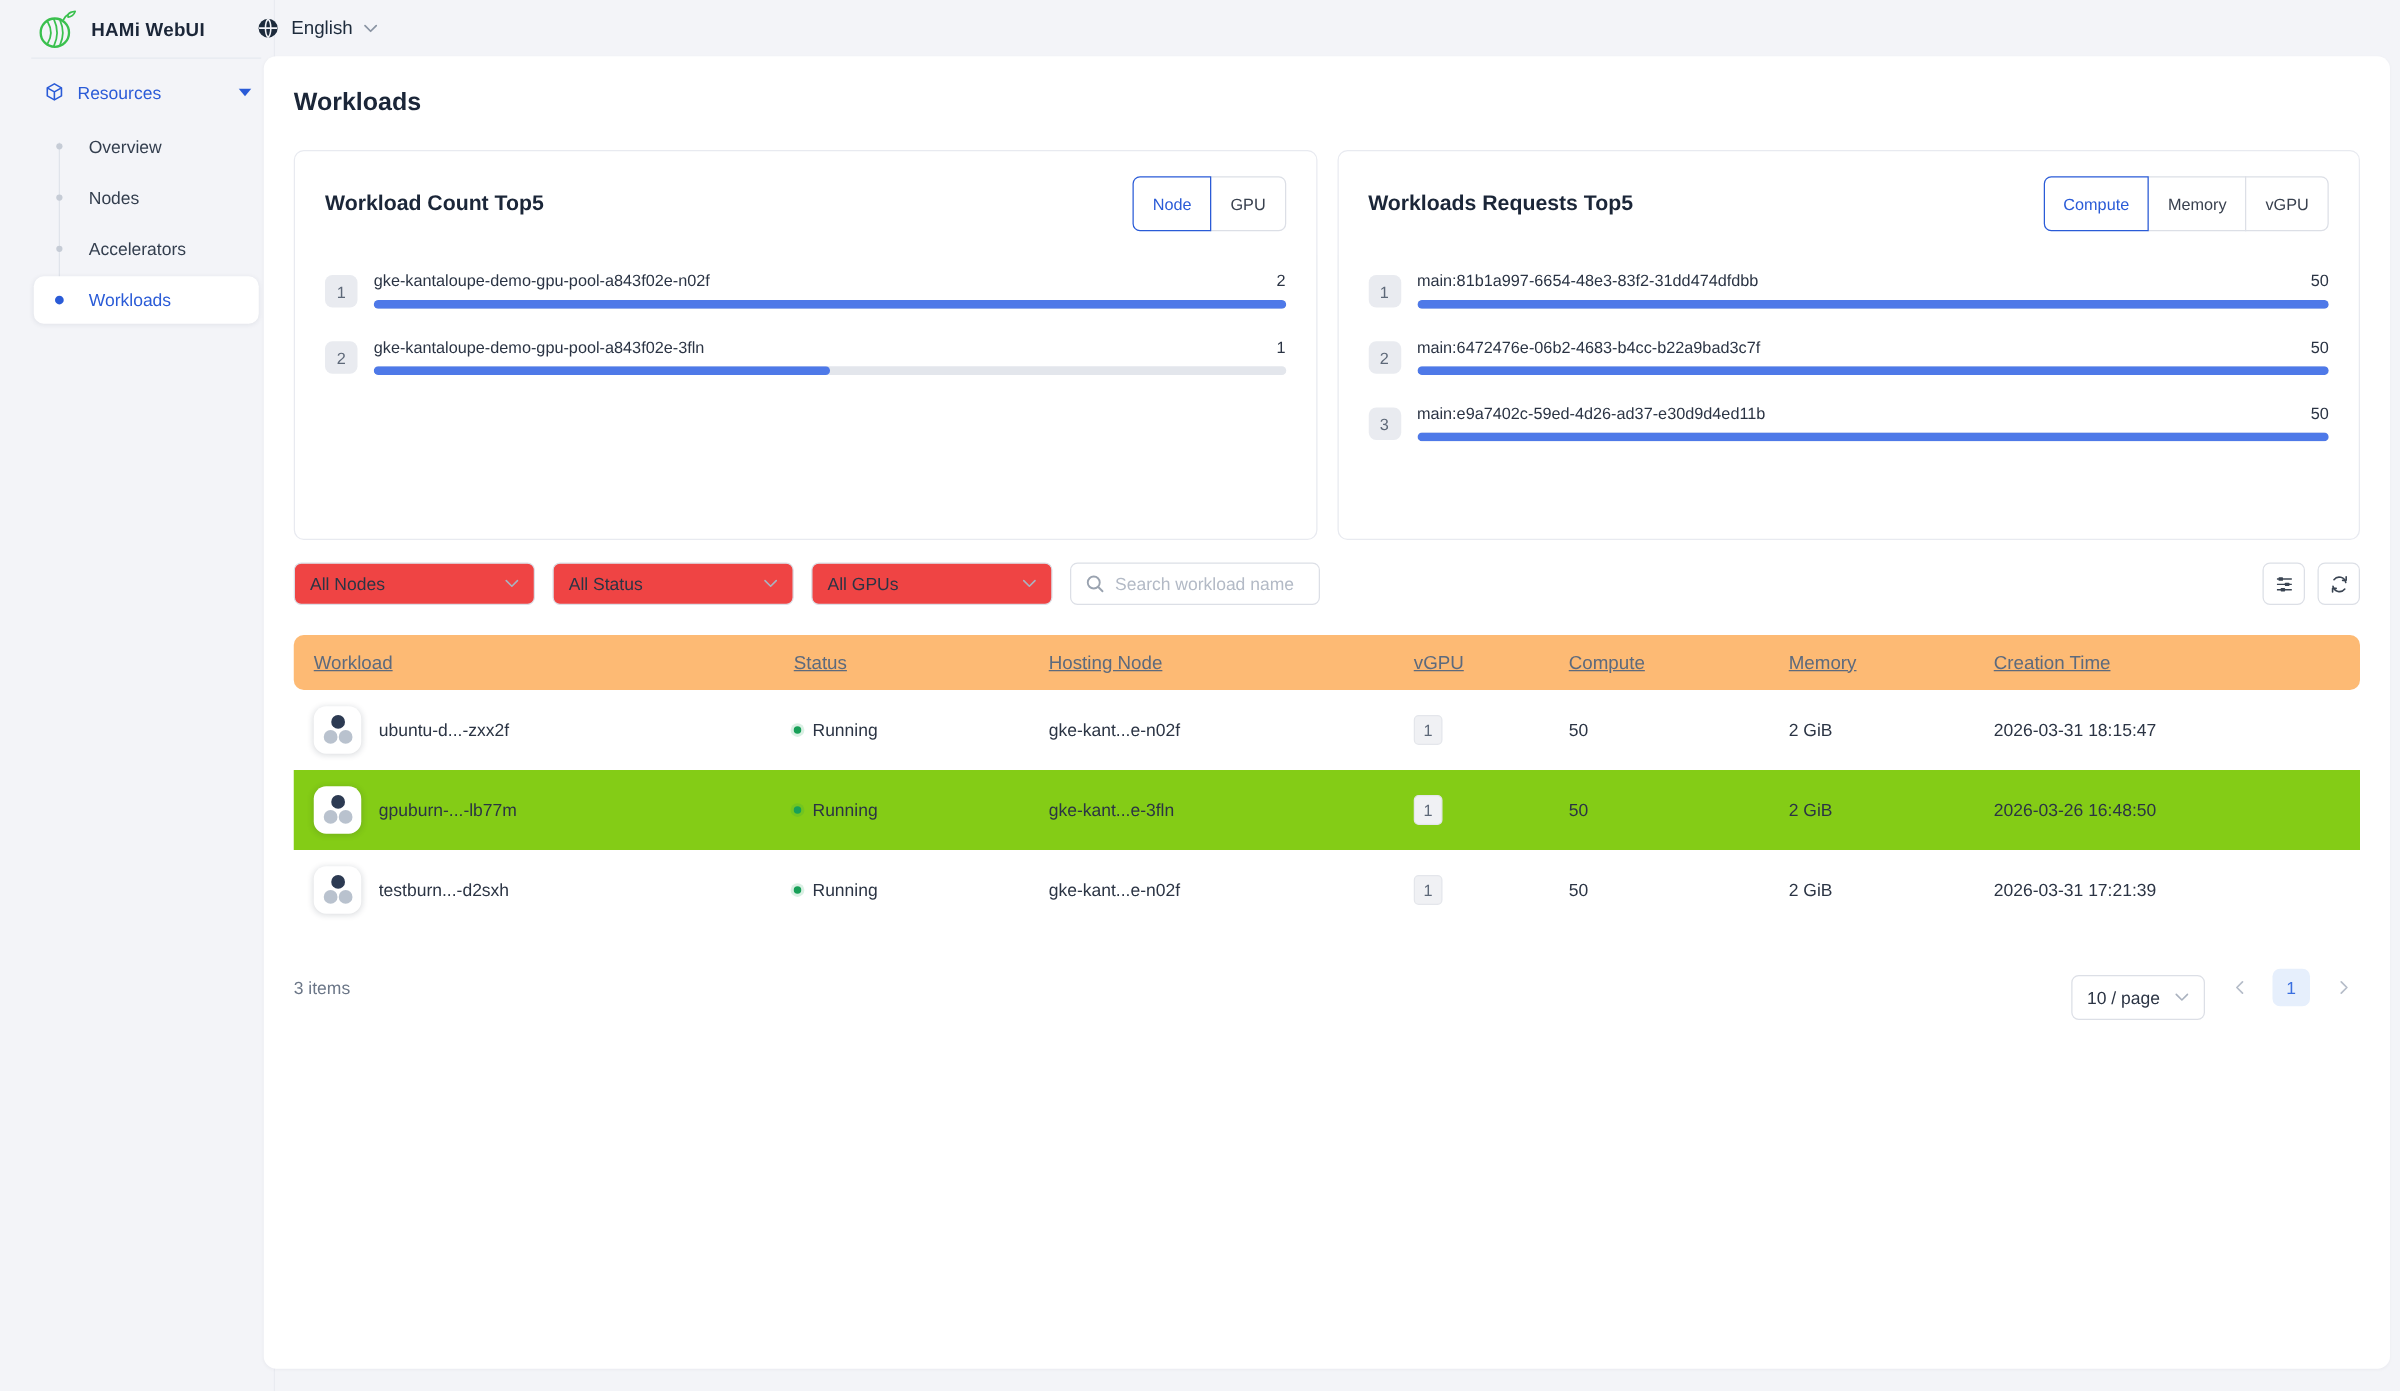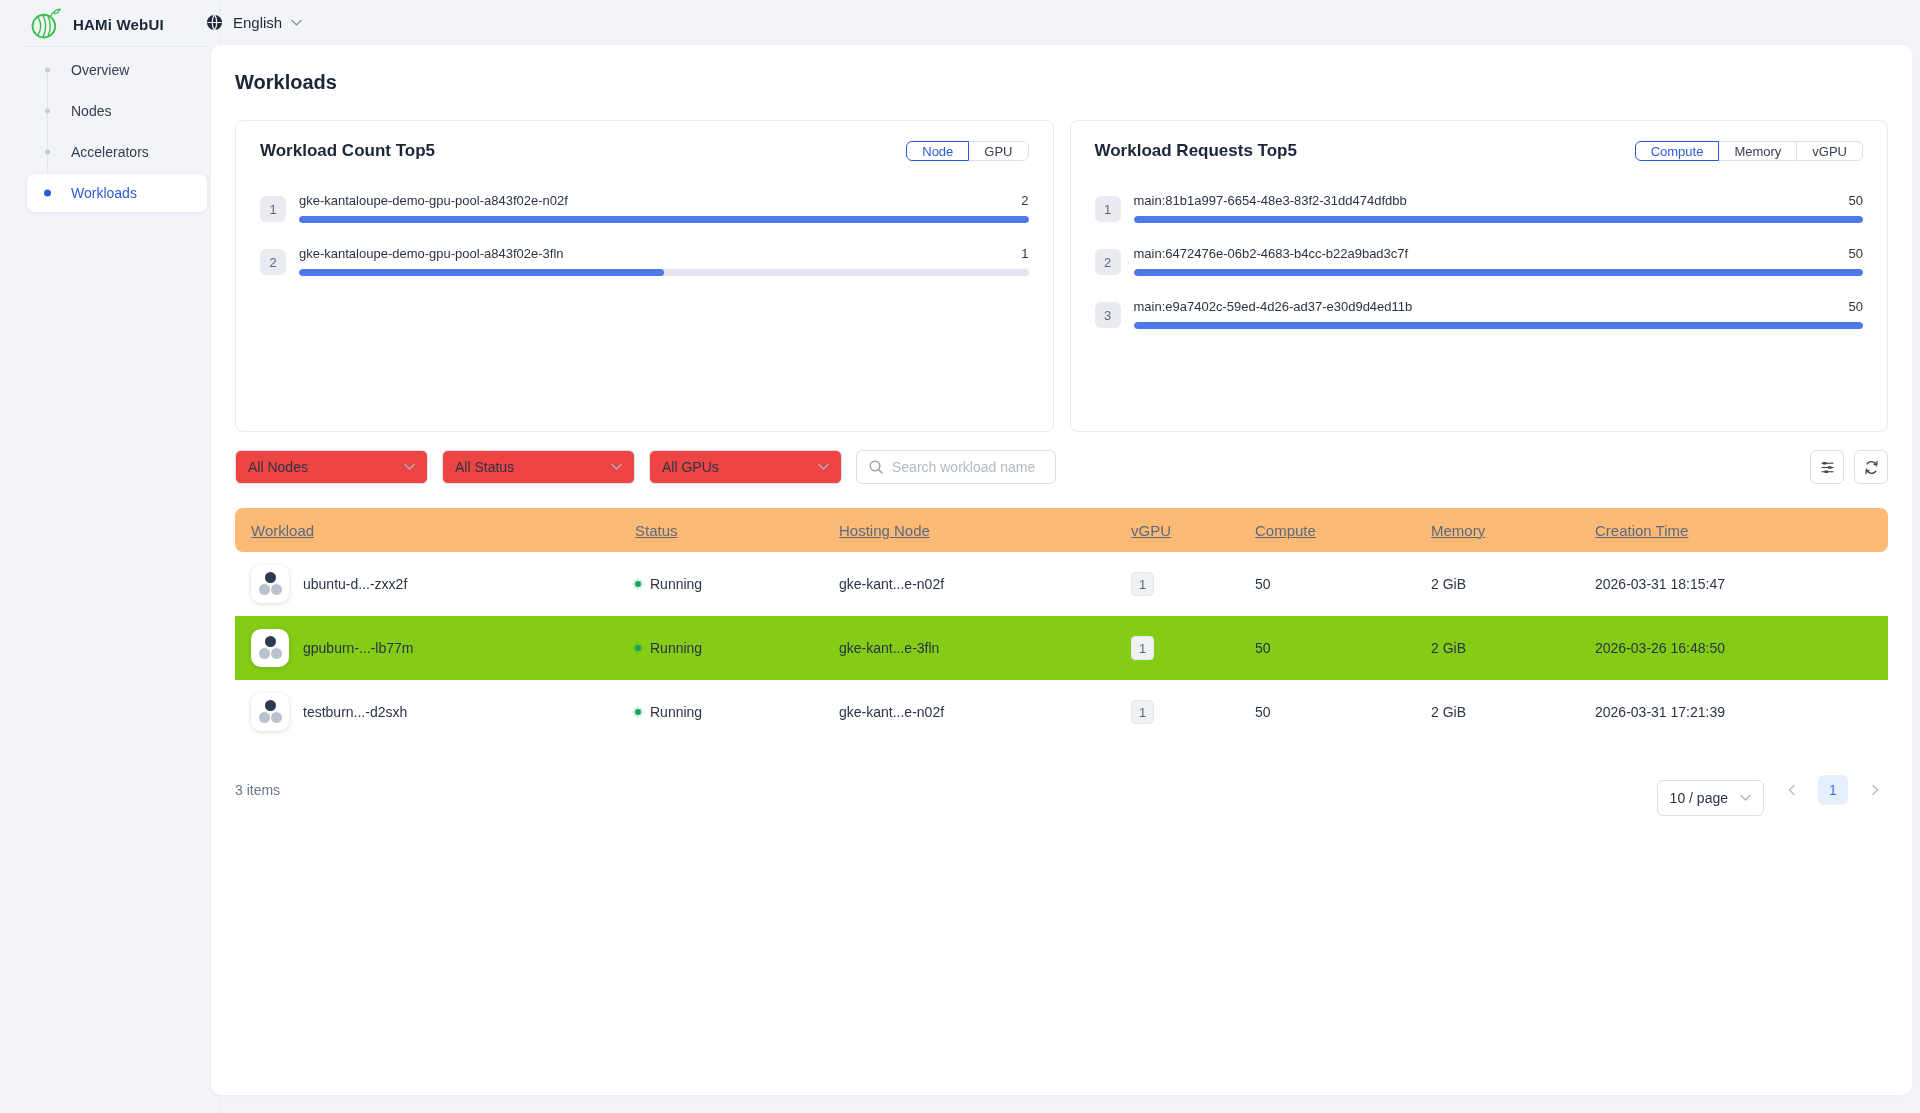--- a/index.html
+++ b/index.html
@@ -46,21 +46,21 @@
   }
   .page-title { font-size:20px; font-weight:700; color:#1b2638; margin:4px 0 26px; }
 
   
   .panels { display:flex; gap:16px; margin-bottom:18px; }
   .panel { flex:1; border:1px solid #e8eaf0; border-radius:8px; padding:20px 24px; height:312px; }
   .panel-head { display:flex; align-items:center; justify-content:space-between; margin-bottom:32px; }
   .panel-title { font-size:17px; font-weight:700; color:#1b2638; }
   .seg { display:flex; }
   .seg-btn {
-    height:20px; padding:0 15px; background:#fff; border:1px solid #dcdfe6;
+    height:44px; padding:0 15px; background:#fff; border:1px solid #dcdfe6;
     font-family:inherit; font-size:13px; color:#39414f; cursor:pointer; margin-left:-1px; position:relative;
   }
   .seg-btn:first-child { border-radius:6px 0 0 6px; margin-left:0; }
   .seg-btn:last-child { border-radius:0 6px 6px 0; }
   .seg-btn.active { color:#2a5bd7; border-color:#2a5bd7; z-index:1; }
   .chart-row { display:flex; align-items:flex-end; gap:13px; margin-bottom:23px; }
   .rank {
     width:26px; height:26px; border-radius:6px; background:#e9ebf0; color:#5d6878;
     font-size:13px; display:flex; align-items:center; justify-content:center; flex:0 0 26px; margin-bottom:1px;
   }
@@ -142,20 +142,30 @@
           <path d="M20 12 Q 27 27 20 42" stroke="#3ac04e" stroke-width="2" fill="none" stroke-linecap="round"></path>
           <path d="M27 13.5 Q 33 27 27 40.5" stroke="#3ac04e" stroke-width="2" fill="none" stroke-linecap="round"></path>
           <path d="M31 12 q 2 -4 5 -5.5" stroke="#3ac04e" stroke-width="2" fill="none" stroke-linecap="round"></path>
           <path d="M36 6.5 Q 38 3.5 44 3 Q 42 8.5 36 9.5 Q 35.5 8 36 6.5 Z" stroke="#3ac04e" stroke-width="1.8" fill="none" stroke-linejoin="round"></path>
         </svg>
       </span>
       <span class="brand-title">HAMi WebUI</span>
     </div>
     <div class="side-divider"></div>
 
+    <div class="menu-section">
+      <span>
+        <svg width="17" height="17" viewBox="0 0 24 24" fill="none" stroke="#2a5bd7" stroke-width="1.8" stroke-linejoin="round">
+          <path d="M12 3 L20 7.5 V16.5 L12 21 L4 16.5 V7.5 Z"></path>
+          <path d="M4 7.5 L12 12 L20 7.5 M12 12 V21"></path>
+        </svg>
+      </span>
+      <span>Resources</span>
+      <span class="menu-caret"></span>
+    </div>
 
     <div class="submenu">
       <div class="submenu-rail"></div>
       <div class="submenu-item">
         <span class="dot"></span>
         <span>Overview</span>
       </div>
       <div class="submenu-item">
         <span class="dot"></span>
         <span>Nodes</span>
@@ -225,21 +235,21 @@
               </div>
               <div class="bar-track">
                 <div class="bar-fill" style="width: 50%;"></div>
               </div>
             </div>
           </div>
         </section>
 
         <section class="panel">
           <div class="panel-head">
-            <div class="panel-title">Workload Requests Top5</div>
+            <div class="panel-title">Workloads Requests Top5</div>
             <div class="seg">
               <button class="seg-btn active">Compute</button>
               <button class="seg-btn">Memory</button>
               <button class="seg-btn">vGPU</button>
             </div>
           </div>
           <div class="chart-row">
             <span class="rank">1</span>
             <div class="chart-row-body">
               <div class="chart-row-top">

